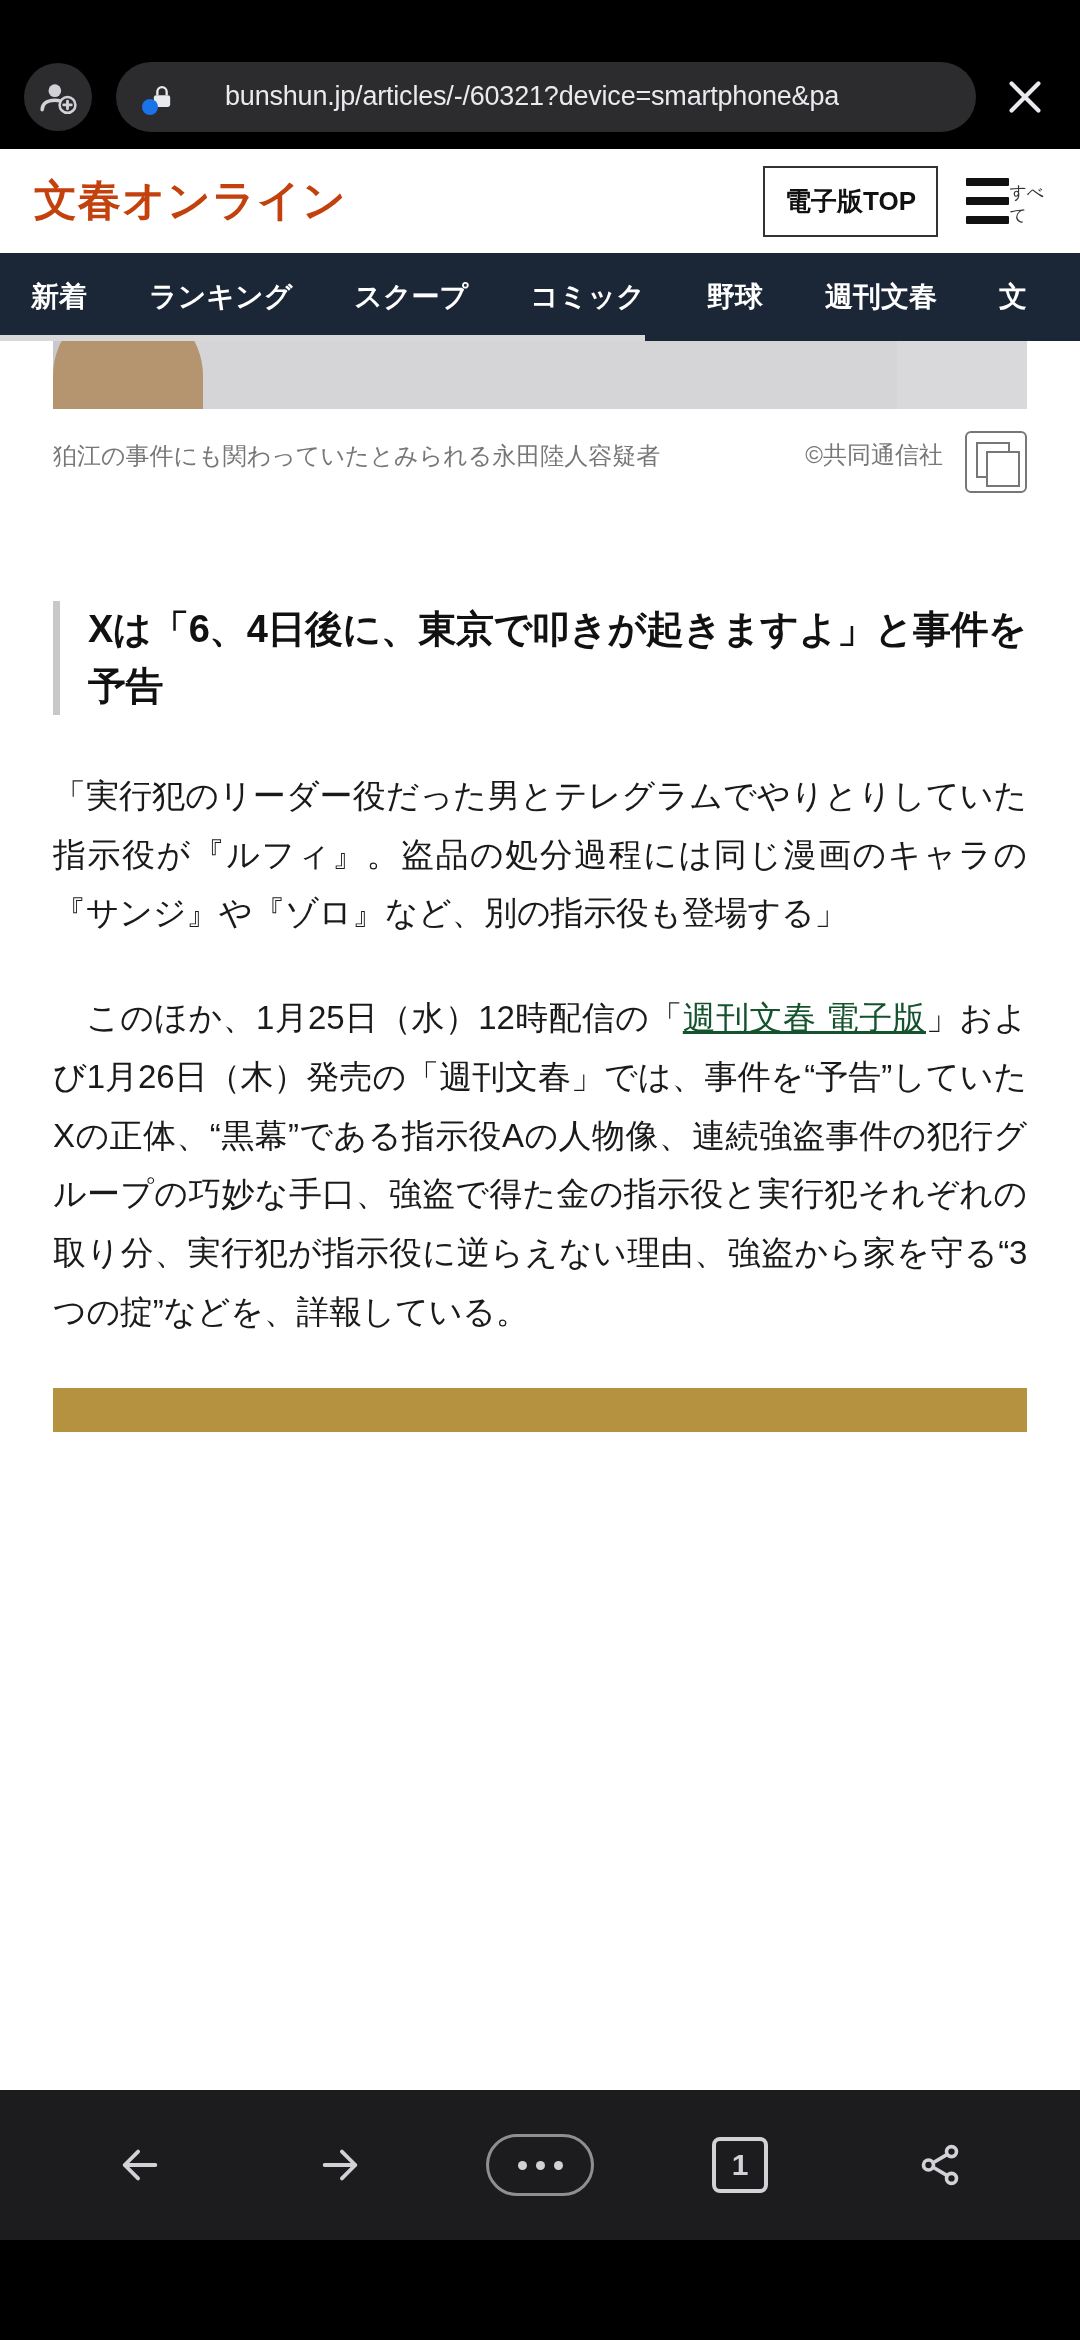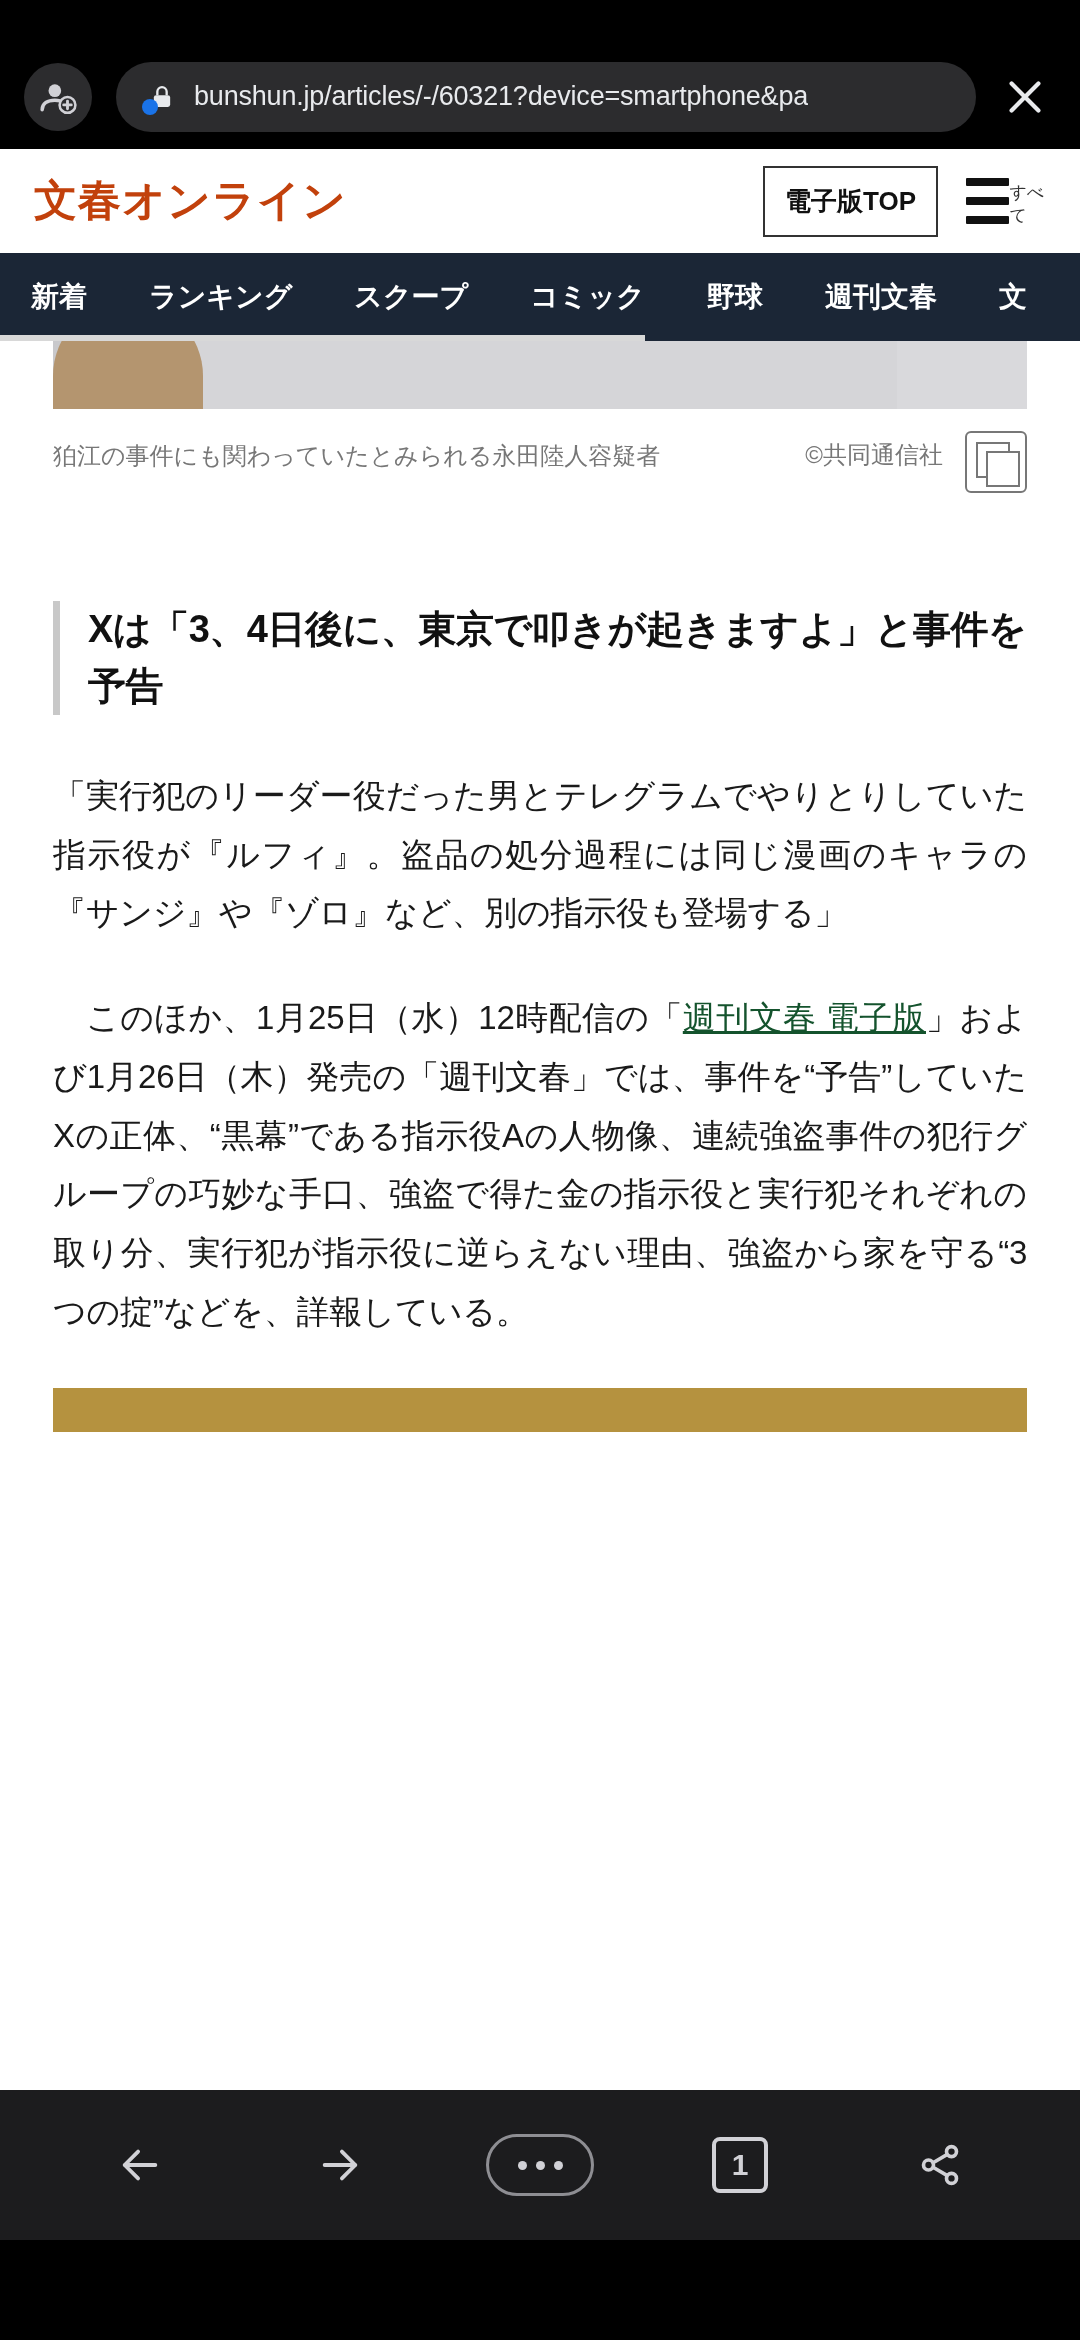--- a/index.html
+++ b/index.html
@@ -46,20 +46,21 @@
   .url-pill {
     flex: 1 1 auto;
     height: 70px;
     margin: 0 18px 0 24px;
     background: #2c2c2e;
     border-radius: 35px;
     display: flex;
     align-items: center;
     padding: 0 24px;
     overflow: hidden;
+    gap: 31px;
   }
   .lock-wrap {
     position: relative;
     width: 44px; height: 44px;
     flex: 0 0 auto;
     display: flex;
     align-items: center;
     justify-content: center;
   }
   .lock-badge {
@@ -414,21 +415,21 @@
         <div class="shoulder-r"></div>
       </div>
 
       <div class="caption-row">
         <div class="caption-text">狛江の事件にも関わっていたとみられる永田陸人容疑者</div>
         <div class="caption-credit">©共同通信社</div>
         <div class="gallery-btn"></div>
       </div>
 
       <div class="subheading">
-        <h2>Xは「3、4日後に、東京で叩きが起きますよ」と事件を予告</h2>
+        <h2>Xは「6、4日後に、東京で叩きが起きますよ」と事件を予告</h2>
       </div>
 
       <div class="body-copy">
         <p>「実行犯のリーダー役だった男とテレグラムでやりとりしていた指示役が『ルフィ』。盗品の処分過程には同じ漫画のキャラの『サンジ』や『ゾロ』など、別の指示役も登場する」</p>
         <p class="indent"><span>このほか、1月25日（水）12時配信の「</span><a href="#">週刊文春 電子版</a><span>」および1月26日（木）発売の「週刊文春」では、事件を“予告”していたXの正体、“黒幕”である指示役Aの人物像、連続強盗事件の犯行グループの巧妙な手口、強盗で得た金の指示役と実行犯それぞれの取り分、実行犯が指示役に逆らえない理由、強盗から家を守る“3つの掟”などを、詳報している。</span></p>
       </div>
 
       <div class="ad-bar"></div>
     </div>
   </div>

